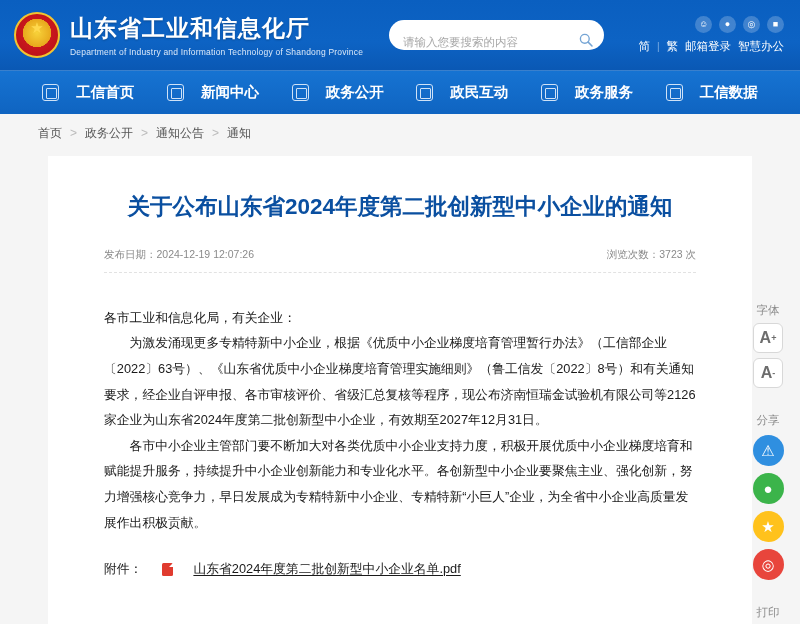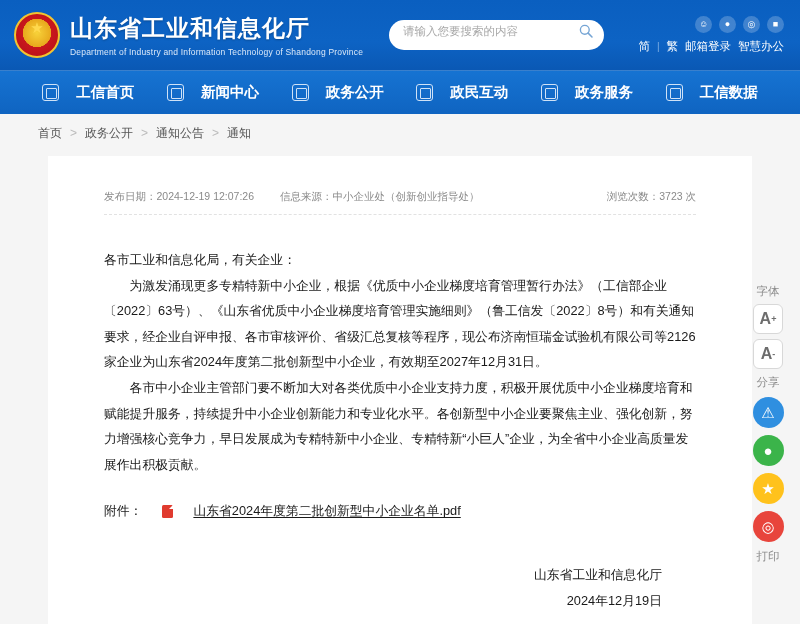--- a/index.html
+++ b/index.html
@@ -40,22 +40,22 @@
     white-space: nowrap;
   }
   .brand .en {
     font-size: 8.5px; color: #dbe9f9; margin-top: 3px; letter-spacing: .2px;
     white-space: nowrap;
   }
   .search-box {
     margin-left: 26px;
     width: 215px; height: 30px;
     background: #fff; border-radius: 15px;
-    display: flex; align-items: center;
-    padding: 0 10px 8px 14px;
+    display: flex; align-items: flex-end;
+    padding: 0 10px 2px 14px;
     flex: 0 0 auto;
   }
   .search-box input {
     border: 0; outline: 0; flex: 1;
     font-size: 11.5px; color: #333;
     font-family: "Liberation Sans", sans-serif;
     background: transparent;
   }
   .search-box input::placeholder { color: #a8a8a8; }
   .search-icon { width: 16px; height: 16px; opacity: .6; }
@@ -122,21 +122,21 @@
     min-height: 460px;
     padding: 34px 56px 20px 56px;
   }
   .title {
     text-align: center;
     font-size: 22.5px; font-weight: bold; color: #0a4fa0;
     line-height: 1.5;
     font-family: "Liberation Sans", sans-serif;
   }
   .meta {
-    margin-top: 0;
+    margin-top: 24px;
     display: flex; align-items: center;
     font-size: 10.5px; color: #8a8a8a;
     border-bottom: 1px dashed #e2e2e2;
     padding-bottom: 10px;
     gap: 26px;
   }
   .meta .m-right { margin-left: auto; }
   .body { margin-top: 32px; color: #1a1a1a; font-size: 12.8px; line-height: 2.0; }
   .body p { text-indent: 0; }
   .body p.ind { text-indent: 2em; }
@@ -165,21 +165,21 @@
 
   
   .tools {
     position: absolute;
     right: 0; top: 278px;
     width: 64px;
     text-align: center;
     color: #7d7d7d;
     font-size: 11px;
   }
-  .tools .grp-label { margin: 6px 0 5px; color: #8c8c8c; font-size: 11.5px; }
+  .tools .grp-label { margin: 25px 0 5px; color: #8c8c8c; font-size: 11.5px; }
   .tool-btn {
     width: 30px; height: 30px; margin: 5px auto;
     border-radius: 6px;
     display: flex; align-items: center; justify-content: center;
     font-size: 16px; font-weight: bold;
     border: 1px solid #d8d8d8;
     background: #fff; color: #6d6d6d;
     cursor: pointer;
   }
   .tool-round {
@@ -262,27 +262,25 @@
     <a>首页</a>
     <span class="sep">&gt;</span>
     <a>政务公开</a>
     <span class="sep">&gt;</span>
     <a>通知公告</a>
     <span class="sep">&gt;</span>
     <a>通知</a>
   </div>
 
   <div class="card">
+    <div class="title">关于公布山东省2024年度第二批创新型中小企业的通知</div>
 
     <div class="meta">
       <span>
         <span>发布日期：</span><span>2024-12-19 12:07:26</span>
-      </span>
-      <span>
-        <span>信息来源：</span><span>中小企业处（创新创业指导处）</span>
       </span>
       <span class="m-right">
         <span>浏览次数：</span><span>3723</span>
         <span>次</span>
       </span>
     </div>
 
     <div class="body">
       <p>各市工业和信息化局，有关企业：</p>
       <p class="ind">为激发涌现更多专精特新中小企业，根据《优质中小企业梯度培育管理暂行办法》（工信部企业〔2022〕63号）、《山东省优质中小企业梯度培育管理实施细则》（鲁工信发〔2022〕8号）和有关通知要求，经企业自评申报、各市审核评价、省级汇总复核等程序，现公布济南恒瑞金试验机有限公司等2126家企业为山东省2024年度第二批创新型中小企业，有效期至2027年12月31日。</p>

